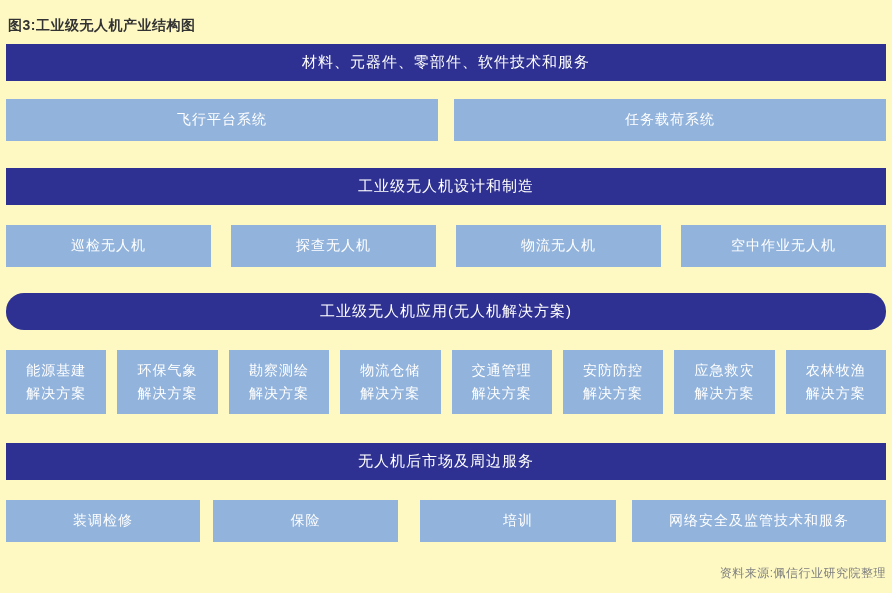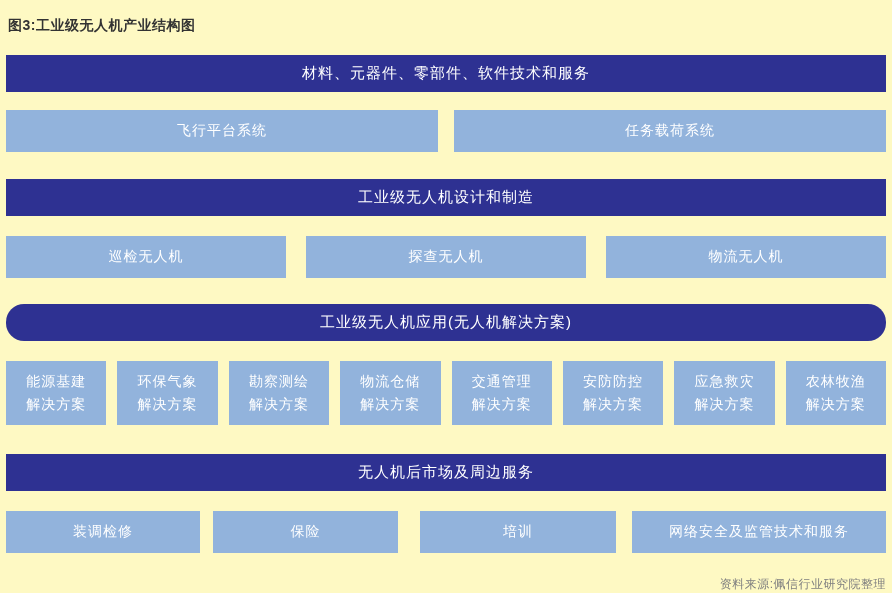--- a/index.html
+++ b/index.html
@@ -25,21 +25,21 @@
   }
   .figure-title {
     font-size: 14px;
     line-height: 18px;
     font-weight: bold;
     color: var(--title-color);
     margin-left: 2px;
     letter-spacing: 0.5px;
   }
   .tier-header {
-    margin-top: 21px;
+    margin-top: 10px;
     height: 37px;
     background: var(--dark-blue);
     color: #ffffff;
     display: flex;
     align-items: center;
     justify-content: center;
     font-size: 15px;
     letter-spacing: 1px;
   }
   .tier-header.gap-lg { margin-top: 27px; }
@@ -95,20 +95,21 @@
   <div class="row row-1">
     <div class="node">飞行平台系统</div>
     <div class="node">任务载荷系统</div>
   </div>
 
   <div class="tier-header gap-lg">工业级无人机设计和制造</div>
   <div class="row row-2">
     <div class="node">巡检无人机</div>
     <div class="node">探查无人机</div>
     <div class="node">物流无人机</div>
+    <div class="node">空中作业无人机</div>
   </div>
 
   <div class="tier-header gap-md">工业级无人机应用(无人机解决方案)</div>
   <div class="row row-3">
     <div class="node">
       <span>能源基建</span>
       <span>解决方案</span>
     </div>
     <div class="node">
       <span>环保气象</span>

